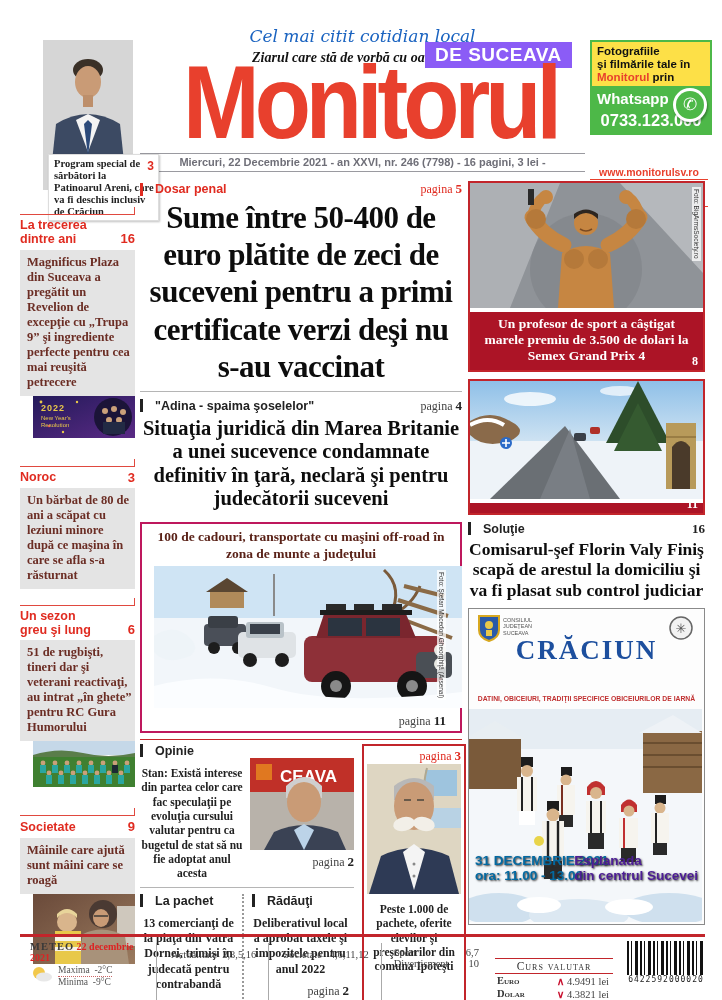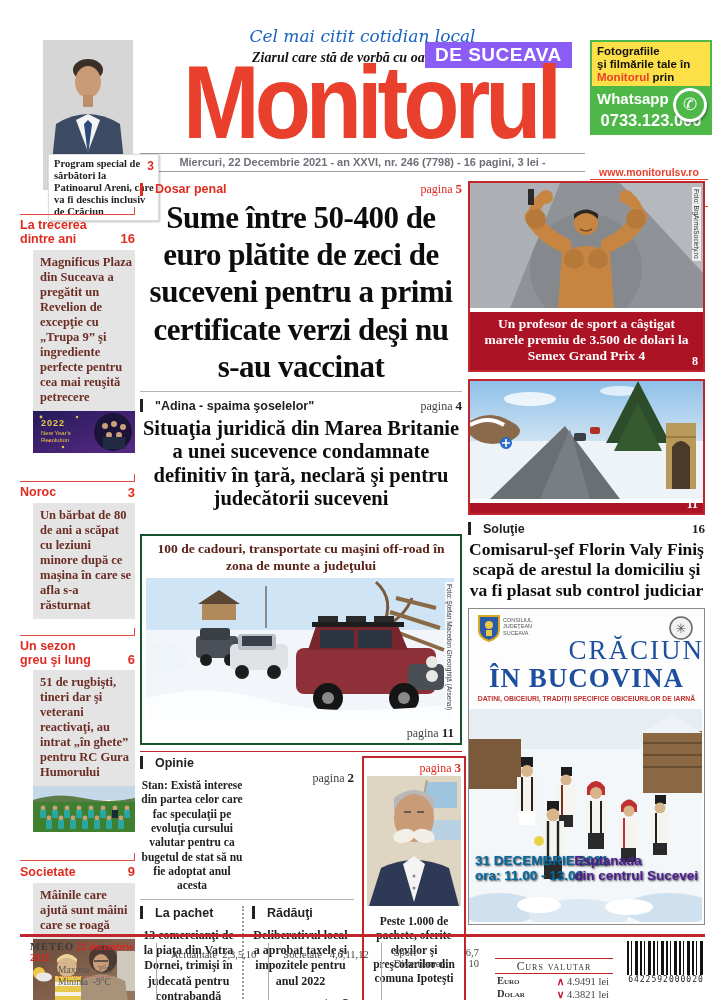--- a/index.html
+++ b/index.html
@@ -52,42 +52,42 @@
   .idx-head::before{content:"";position:absolute;left:0;top:0;width:1px;height:34px;background:#e0493f;}
   .idx-head::after{content:"";position:absolute;right:0;top:0;width:1px;height:7px;background:#e0493f;}
   .idx-head .ini{color:#c82020;font-size:20px;font-weight:bold;}
   .idx-head .rest{font-size:13px;letter-spacing:1px;}
   .idx-sec{position:relative;border-top:1px solid #e0493f;padding-top:4px;}
   .idx-sec::after{content:"";position:absolute;right:0;top:-8px;width:1px;height:8px;background:#e0493f;}
   .idx-label{display:flex;justify-content:space-between;align-items:flex-end;
              font-family:"Liberation Sans",sans-serif;font-weight:bold;font-size:12.5px;
              line-height:1.1;color:#e02b20;padding-bottom:3px;}
   .idx-label .pg{font-size:13px;}
-  .idx-text{background:#e4e4e4;margin-left:13px;padding:5px 3px 6px 7px;font-weight:bold;
+  .idx-text{background:#e4e4e4;padding:5px 3px 6px 7px;font-weight:bold;
             font-size:12.5px;line-height:1.2;color:#6b2d24;}
   .idx-img{margin-left:13px;display:block;}
   
   .kicker{display:flex;align-items:center;justify-content:space-between;
           font-family:"Liberation Sans",sans-serif;font-weight:bold;font-size:12.5px;}
   .kick-left{display:flex;align-items:center;gap:12px;}
   .kbar{width:3px;height:13px;background:#222;}
   .kbar.red{background:#e02b20;}
   .kicker .ktext{color:#222;}
   .kicker .ktext.red{color:#e02b20;}
   .pageref{font-family:"Liberation Serif",serif;font-size:12px;font-weight:normal;color:#444;}
   .pageref b{font-size:13px;color:#222;}
   .pageref.red, .pageref.red b{color:#e02b20;}
   .headline{font-weight:bold;text-align:center;color:#0d0d0d;}
   .h1{font-size:31px;line-height:1.2;letter-spacing:-.5px;margin-top:2px;}
   .h2{font-size:20.5px;line-height:1.14;margin-top:3px;}
   .h3{font-size:17.5px;line-height:1.18;margin-top:2px;text-align:center;}
   .grayrule{border:none;border-top:1px solid #b5b5b5;margin:6px 0;}
   
   .main{position:absolute;left:140px;top:181px;width:322px;}
-  .photobox{border:2px solid #14532d;margin-top:24px;padding:3px 4px 2px;}
+  .photobox{border:2px solid #be185d;margin-top:12px;padding:3px 12px 2px;}
   .photobox .ptitle{font-weight:bold;font-size:13.5px;line-height:1.2;text-align:center;
                     color:#5a2218;margin:2px 0 4px;}
   .photobox .pref{text-align:right;padding:1px 2px 0;}
   .bottom-grid{margin-top:6px;border-top:1px solid #c2252b;padding-top:4px;
                display:flex;gap:8px;}
   .bcol-left{width:214px;}
   .opinie-wrap{display:flex;gap:6px;}
   .opinie-txt{width:104px;font-weight:bold;font-size:11.5px;line-height:1.25;
               text-align:center;color:#222;}
   .op-photo-wrap{width:104px;}
@@ -110,22 +110,22 @@
             font-family:"Liberation Sans",sans-serif;font-size:6.5px;color:#333;
             background:rgba(255,255,255,.75);padding:2px 1px;}
   .solutie{margin-top:6px;}
   
   .poster{margin-top:7px;border:1px solid #8a8a8a;background:#fdfdfd;position:relative;height:315px;}
   .poster-head{position:relative;height:100px;}
   .coa{position:absolute;left:8px;top:5px;}
   .coa-txt{position:absolute;left:34px;top:8px;font-family:"Liberation Sans",sans-serif;
            font-size:5.5px;color:#555;width:40px;line-height:1.2;}
   .stamp{position:absolute;right:10px;top:6px;}
-  .ptitle1{position:absolute;left:0;top:26px;width:100%;text-align:right;
-           font-weight:normal;font-size:27px;letter-spacing:2px;color:#1d4f9e;}
+  .ptitle1{position:absolute;left:0;top:26px;width:100%;text-align:center;
+           font-weight:bold;font-size:27px;letter-spacing:2px;color:#1d4f9e;}
   .ptitle2{position:absolute;left:0;top:54px;width:100%;text-align:center;
            font-weight:bold;font-size:27px;letter-spacing:1px;color:#1d4f9e;}
   .psub{position:absolute;left:0;top:86px;width:100%;text-align:center;
         font-family:"Liberation Sans",sans-serif;font-weight:bold;font-size:6.8px;color:#c03030;}
   .poster-img{position:relative;height:213px;}
   .pdate{position:absolute;left:6px;bottom:38px;font-family:"Liberation Sans",sans-serif;
          font-weight:bold;font-size:13.5px;color:#0369a1;text-shadow:1px 1px 2px #333;line-height:1.15;}
   .pplace{position:absolute;right:6px;bottom:38px;text-align:left;font-family:"Liberation Sans",sans-serif;
           font-weight:bold;font-size:13.5px;color:#4c1d95;text-shadow:1px 1px 2px #333;line-height:1.15;}
   
@@ -388,20 +388,32 @@
       <div class="bcol-left">
         <div class="kicker" style="width:104px;">
           <span class="kick-left">
               <span class="kbar"></span>
             <span class="ktext">Opinie</span>
             </span>
         </div>
         <div class="opinie-wrap">
           <div class="opinie-txt" style="margin-top:8px;">Stan: Există interese din partea celor care fac speculaţii pe evoluţia cursului valutar pentru ca bugetul de stat să nu fie adoptat anul acesta</div>
           <div class="op-photo-wrap">
+            <div>
+              <svg width="104" height="92" viewBox="0 0 104 92">
+                <rect width="104" height="92" fill="#b8b2aa"></rect>
+                <rect width="104" height="34" fill="#c03028"></rect>
+                <rect x="6" y="6" width="16" height="16" fill="#e07820"></rect>
+                <text x="30" y="24" font-family="Liberation Sans,sans-serif" font-size="17" font-weight="bold" fill="#fff">CEAVA</text>
+                <path d="M36,28 Q54,10 72,28 L72,40 L36,40 Z" fill="#cfcfcf"></path>
+                <ellipse cx="54" cy="44" rx="17" ry="20" fill="#c99b76"></ellipse>
+                <path d="M14,92 L24,74 Q54,60 88,74 L96,92 Z" fill="#3a4254"></path>
+                <polygon points="54,66 44,72 54,92 64,72" fill="#bcd3e8"></polygon>
+              </svg>
+            </div>
             <div class="subref pageref" style="margin-top:0;"><span>pagina</span>&nbsp;<b>2</b></div>
           </div>
         </div>
         <hr class="grayrule">
         <div class="subrow">
           <div class="subcol">
             <div class="kicker">
               <span class="kick-left">
                   <span class="kbar"></span>
                 <span class="ktext">La pachet</span>
@@ -534,21 +546,20 @@
           </svg>
         </div>
         <div class="coa-txt">CONSILIUL JUDEŢEAN SUCEAVA</div>
         <div class="stamp">
           <svg width="26" height="26" viewBox="0 0 26 26">
             <circle cx="13" cy="13" r="11" fill="#f2f2f2" stroke="#666" stroke-width="1.5"></circle>
             <text x="13" y="18" text-anchor="middle" font-size="13" fill="#555">✳</text>
           </svg>
         </div>
         <div class="ptitle1">CRĂCIUN</div>
-        <div class="ptitle2">ÎN BUCOVINA</div>
         <div class="psub">DATINI, OBICEIURI, TRADIŢII SPECIFICE OBICEIURILOR DE IARNĂ</div>
       </div>
       <div class="poster-img">
         <svg width="233" height="213" viewBox="0 0 233 213">
           <rect width="233" height="213" fill="#f4f7fa"></rect>
           <rect width="233" height="40" fill="#e6edf3"></rect>
           <rect x="0" y="28" width="52" height="52" fill="#7a5a3a"></rect>
           <polygon points="-4,30 26,12 56,30" fill="#e8eef2"></polygon>
           <rect x="174" y="22" width="59" height="62" fill="#8a6844"></rect>
           <line x1="174" y1="34" x2="233" y2="34" stroke="#6a4e30" stroke-width="2"></line>

